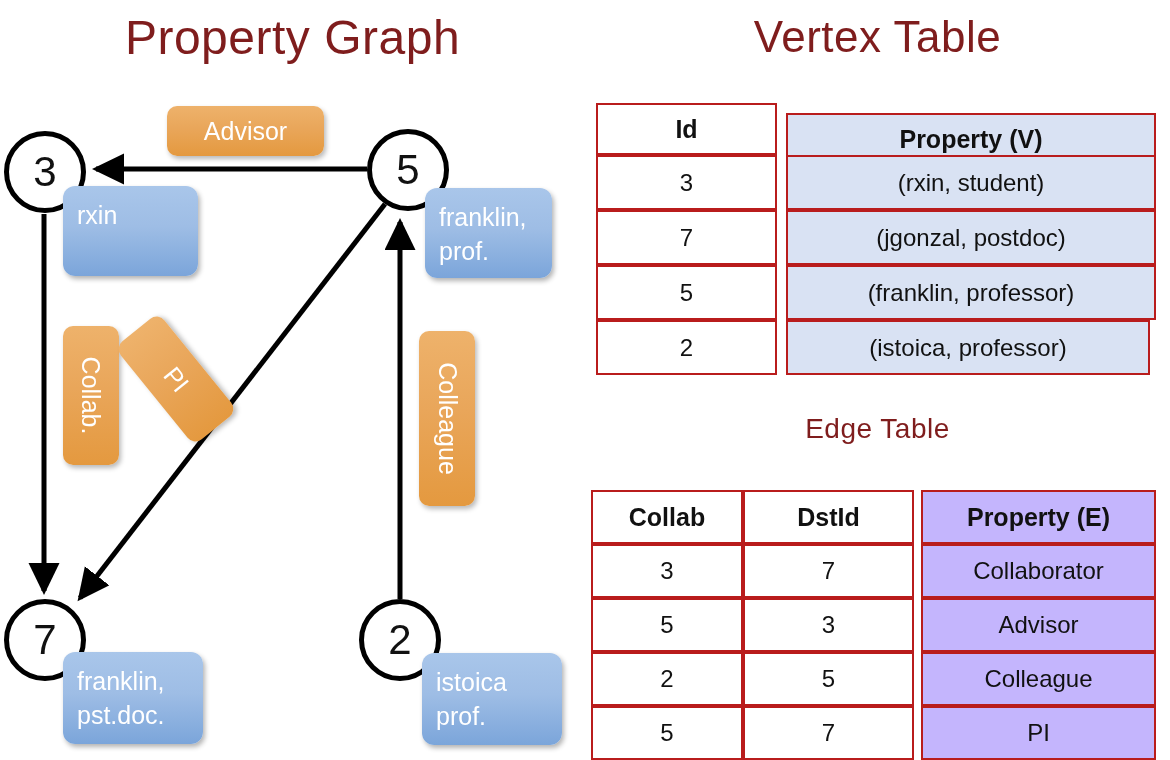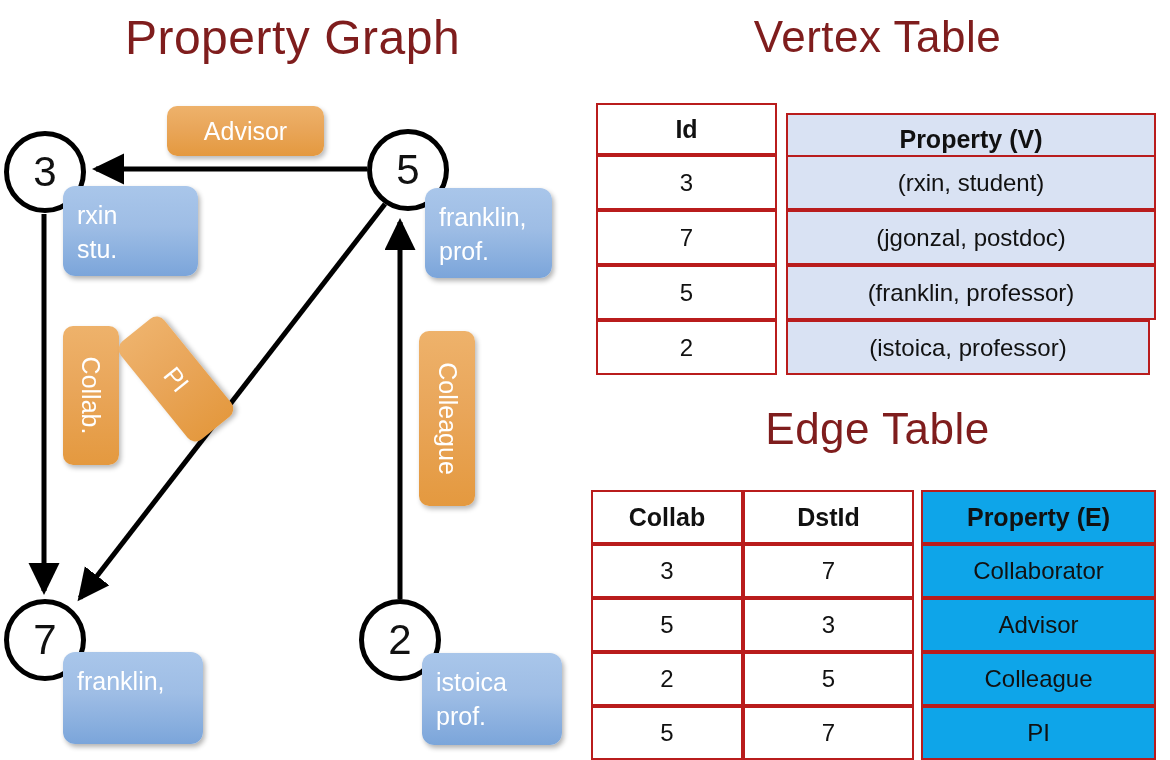--- a/index.html
+++ b/index.html
@@ -33,21 +33,21 @@
   }
   #title-vertex-table {
     left: 585px; top: 8px; width: 585px;
     text-align: center;
     font-size: 44px;
     line-height: 58px;
   }
   #title-edge-table {
     left: 585px; top: 400px; width: 585px;
     text-align: center;
-    font-size: 44px;
+    font-size: 28px;
     line-height: 58px;
   }
 
   
   #graph-panel {
     position: absolute;
     left: 0; top: 0;
     width: 585px; height: 760px;
   }
   #graph-edges {
@@ -142,21 +142,21 @@
     display: flex;
     align-items: center;
     justify-content: center;
     font-size: 24px;
     font-weight: 300;
     color: #111;
     white-space: nowrap;
   }
   .cell.hdr { font-weight: 700; font-size: 25px; }
   .cell.blue   { background: #d9e2f3; }
-  .cell.orange { background: #0ea5e9; }
+  .cell.orange { background: #c4b5fd; }
   .cell.white  { background: #ffffff; }
 </style>
 </head>
 <body>
 
 <div class="section-title" id="title-property-graph">Property Graph</div>
 
 <div class="section-title" id="title-vertex-table">Vertex Table</div>
 
 <div class="section-title" id="title-edge-table">Edge Table</div>
@@ -187,28 +187,28 @@
   </div>
   <div class="graph-node" id="node-7">
     <span>7</span>
   </div>
   <div class="graph-node" id="node-2">
     <span>2</span>
   </div>
 
   <div class="prop-box" id="prop-rxin">
     <div>rxin</div>
-    <div>stu.</div>
   </div>
   <div class="prop-box" id="prop-franklin">
     <div>franklin,</div>
     <div>prof.</div>
   </div>
   <div class="prop-box" id="prop-jgonzal">
     <div>franklin,</div>
+    <div>pst.doc.</div>
   </div>
   <div class="prop-box" id="prop-istoica">
     <div>istoica</div>
     <div>prof.</div>
   </div>
 
   <div class="edge-tag" id="tag-advisor">
     <span class="tag-text">Advisor</span>
   </div>
   <div class="edge-tag" id="tag-collab">

